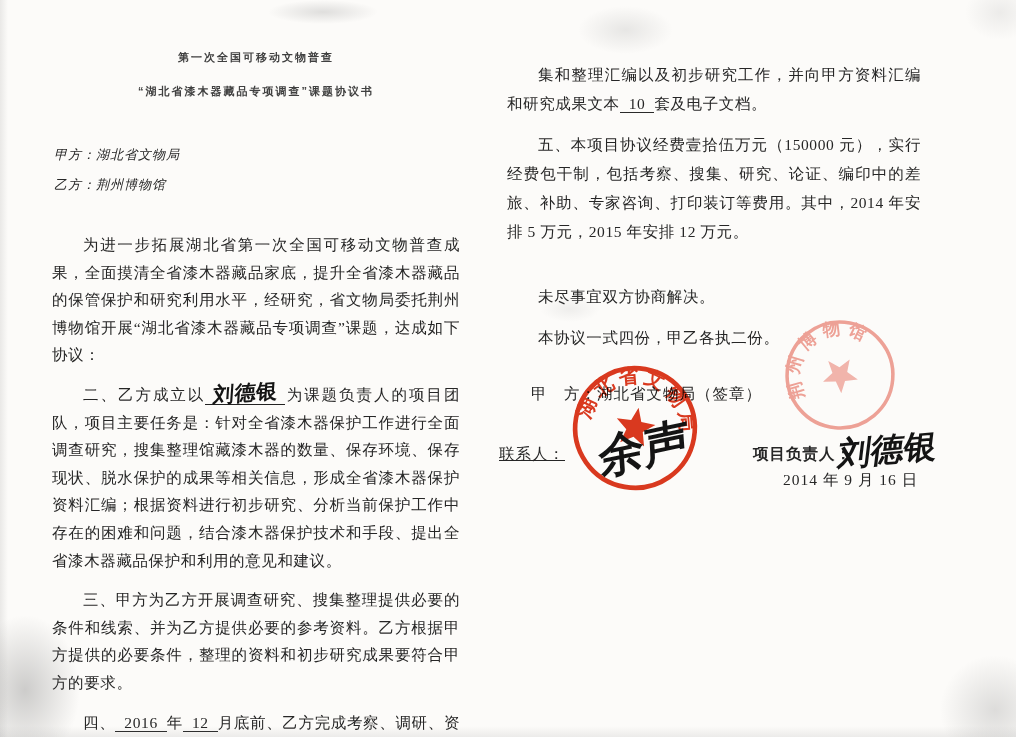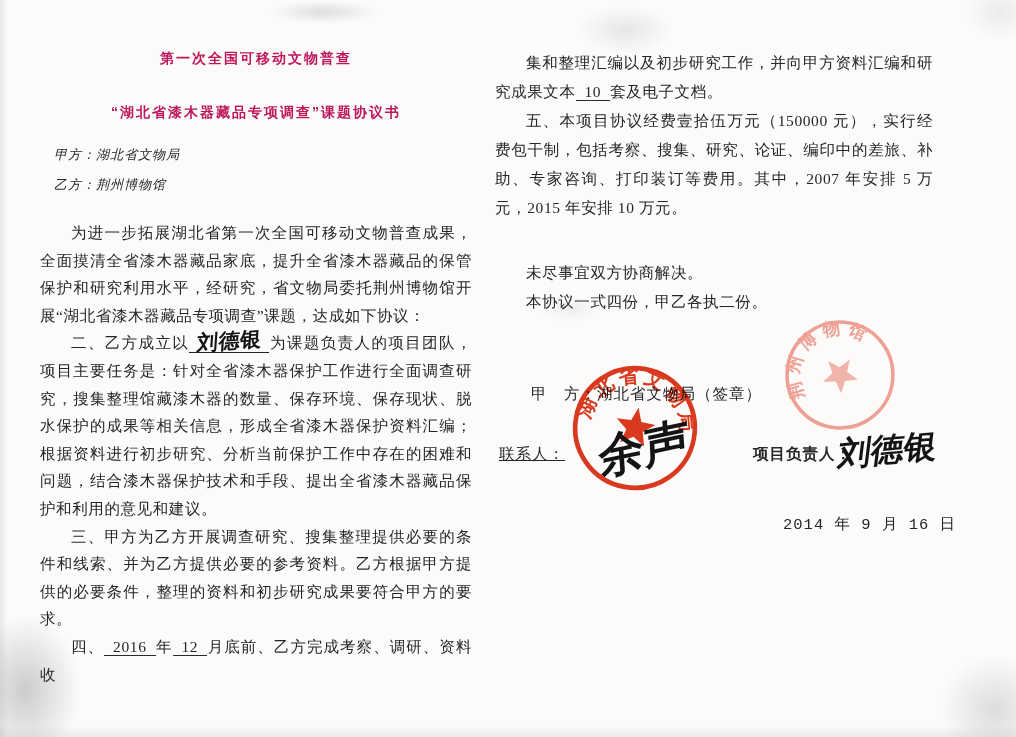--- a/index.html
+++ b/index.html
@@ -8,29 +8,29 @@
     background:#fcfbf9;
     font-family:"Liberation Serif","DejaVu Serif",serif;
     color:#262626;
   }
   .page{position:absolute;top:0;height:737px;}
   #left-page{left:40px;width:432px;}
   #right-page{left:495px;width:438px;}
 
   .titles{position:absolute;top:50px;left:0;right:0;text-align:center;
     font-family:"Liberation Sans","DejaVu Sans",sans-serif;}
-  .title-line{font-size:14px;font-weight:700;letter-spacing:2px;color:#be185d;}
-  .title-line + .title-line{margin-top:36px;}
+  .title-line{font-size:11px;font-weight:700;letter-spacing:2px;color:#404040;}
+  .title-line + .title-line{margin-top:19px;}
 
   .parties{position:absolute;top:140px;left:14px;font-size:13px;line-height:30px;letter-spacing:1px;font-style:italic;}
 
   .bodytext{position:absolute;left:0;right:0;}
   #left-body{top:219px;}
   #right-body{top:48px;}
-  p.para{margin:0;font-size:15.5px;line-height:27.6px;text-align:justify;
+  p.para{margin:12px;font-size:15.5px;line-height:27.6px;text-align:justify;
     text-indent:2em;letter-spacing:0.6px;}
   #right-body p.para{line-height:29px;}
   .no-indent{text-indent:0;}
   .gap-top{margin-top:36px !important;}
 
   .u{display:inline-block;border-bottom:1.4px solid #2a2a2a;padding:0 9px;text-indent:0;line-height:1.1;}
   .name-blank{display:inline-block;min-width:80px;text-align:center;
     border-bottom:1.5px solid #222;text-indent:0;line-height:1;}
 
   .hand{font-family:"DejaVu Sans","Liberation Sans",sans-serif;font-weight:700;color:#141414;}
@@ -83,29 +83,29 @@
       <p class="para">为进一步拓展湖北省第一次全国可移动文物普查成果，全面摸清全省漆木器藏品家底，提升全省漆木器藏品的保管保护和研究利用水平，经研究，省文物局委托荆州博物馆开展“湖北省漆木器藏品专项调查”课题，达成如下协议：</p>
       <p class="para"><span>二、乙方成立以</span><span class="name-blank"><span class="hand inline-name">刘德银</span></span><span>为课题负责人的项目团队，项目主要任务是：针对全省漆木器保护工作进行全面调查研究，搜集整理馆藏漆木器的数量、保存环境、保存现状、脱水保护的成果等相关信息，形成全省漆木器保护资料汇编；根据资料进行初步研究、分析当前保护工作中存在的困难和问题，结合漆木器保护技术和手段、提出全省漆木器藏品保护和利用的意见和建议。</span></p>
       <p class="para">三、甲方为乙方开展调查研究、搜集整理提供必要的条件和线索、并为乙方提供必要的参考资料。乙方根据甲方提供的必要条件，整理的资料和初步研究成果要符合甲方的要求。</p>
       <p class="para"><span>四、</span><span class="u">2016</span><span>年</span><span class="u">12</span><span>月底前、乙方完成考察、调研、资料收</span></p>
     </div>
   </div>
 
   <div id="right-page" class="page">
     <div id="right-body" class="bodytext">
       <p class="para no-indent"><span>集和整理汇编以及初步研究工作，并向甲方资料汇编和研究成果文本</span><span class="u">10</span><span>套及电子文档。</span></p>
-      <p class="para">五、本项目协议经费壹拾伍万元（150000 元），实行经费包干制，包括考察、搜集、研究、论证、编印中的差旅、补助、专家咨询、打印装订等费用。其中，2007 年安排 5 万元，2015 年安排 10 万元。</p>
+      <p class="para">五、本项目协议经费壹拾伍万元（150000 元），实行经费包干制，包括考察、搜集、研究、论证、编印中的差旅、补助、专家咨询、打印装订等费用。其中，2014 年安排 5 万元，2015 年安排 12 万元。</p>
       <p class="para gap-top">未尽事宜双方协商解决。</p>
       <p class="para">本协议一式四份，甲乙各执二份。</p>
     </div>
 
     <div class="sigline" style="left:36px;top:384px;">甲　方：湖北省文物局（签章）</div>
     <div class="sigline" style="left:4px;top:444px;text-decoration:underline;">联系人：</div>
     <div class="sigline" style="left:258px;top:444px;font-weight:bold;">项目负责人：</div>
-    <div class="sigline" style="left:288px;top:514px;font-family:Liberation Mono, monospace;">2014 年 9 月 16 日</div>
+    <div class="sigline" style="left:288px;top:470px;">2014 年 9 月 16 日</div>
   </div>
 
   <div id="seal-party-a" class="seal">
     <svg width="132" height="132" viewBox="0 0 128 128">
       <circle cx="64" cy="64" r="58" fill="none" stroke="#dc3a1f" stroke-width="4.5"></circle>
       <defs>
           <path id="sealArcA" d="M 20 64 A 44 44 0 0 1 108 64" fill="none"></path>
         </defs>
       <text font-size="19" font-weight="700" fill="#dc3a1f" letter-spacing="4" font-family="Liberation Sans, DejaVu Sans, sans-serif">
         <textPath href="#sealArcA" startOffset="50%" text-anchor="middle">湖北省文物局</textPath>

